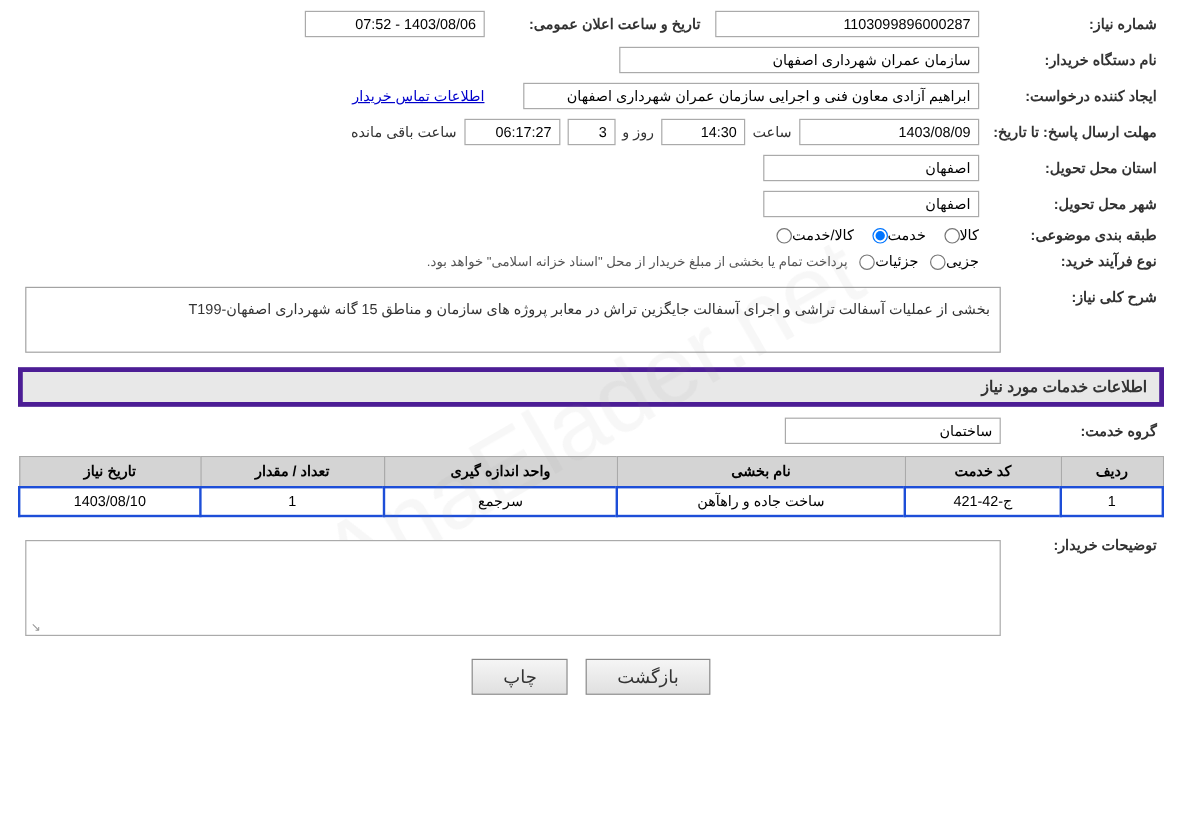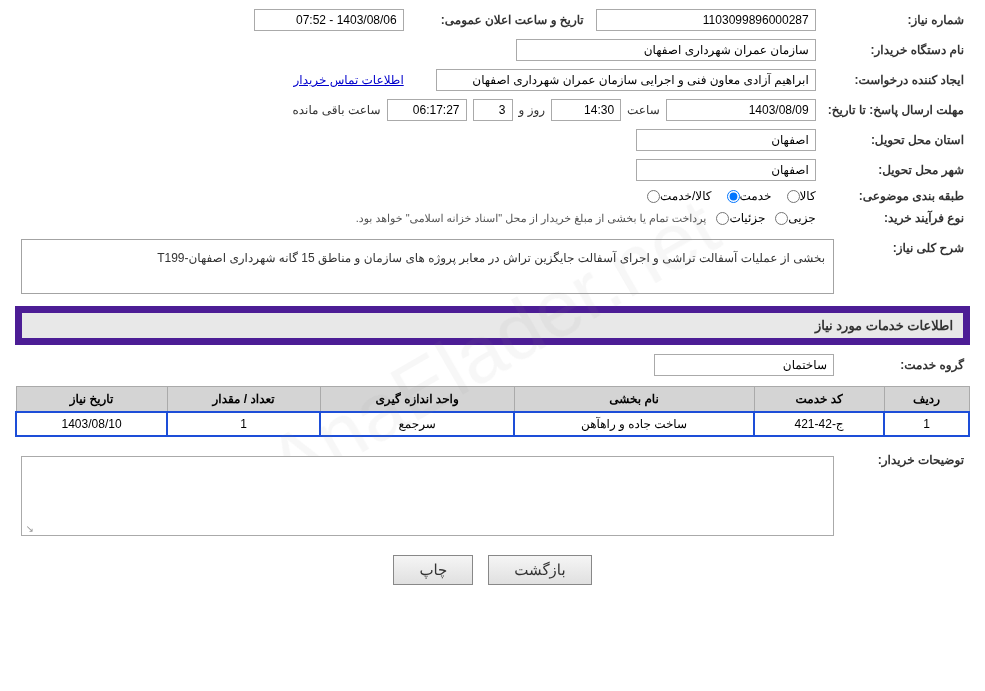--- a/index.html
+++ b/index.html
@@ -63,21 +63,21 @@
       cursor: pointer;
       font-size: 12px;
     }
     .row-flex {
       display: flex;
       align-items: center;
       gap: 6px;
     }
     .section-title {
       background: #e8e8e8;
-      border: 7px solid #4c1d95;
+      border: 4px solid #4c1d95;
       font-weight: bold;
       font-size: 13px;
       color: #333;
       padding: 5px 10px;
       margin: 8px 0 5px 0;
     }
     .radio-group {
       display: flex;
       align-items: center;
       gap: 15px;

